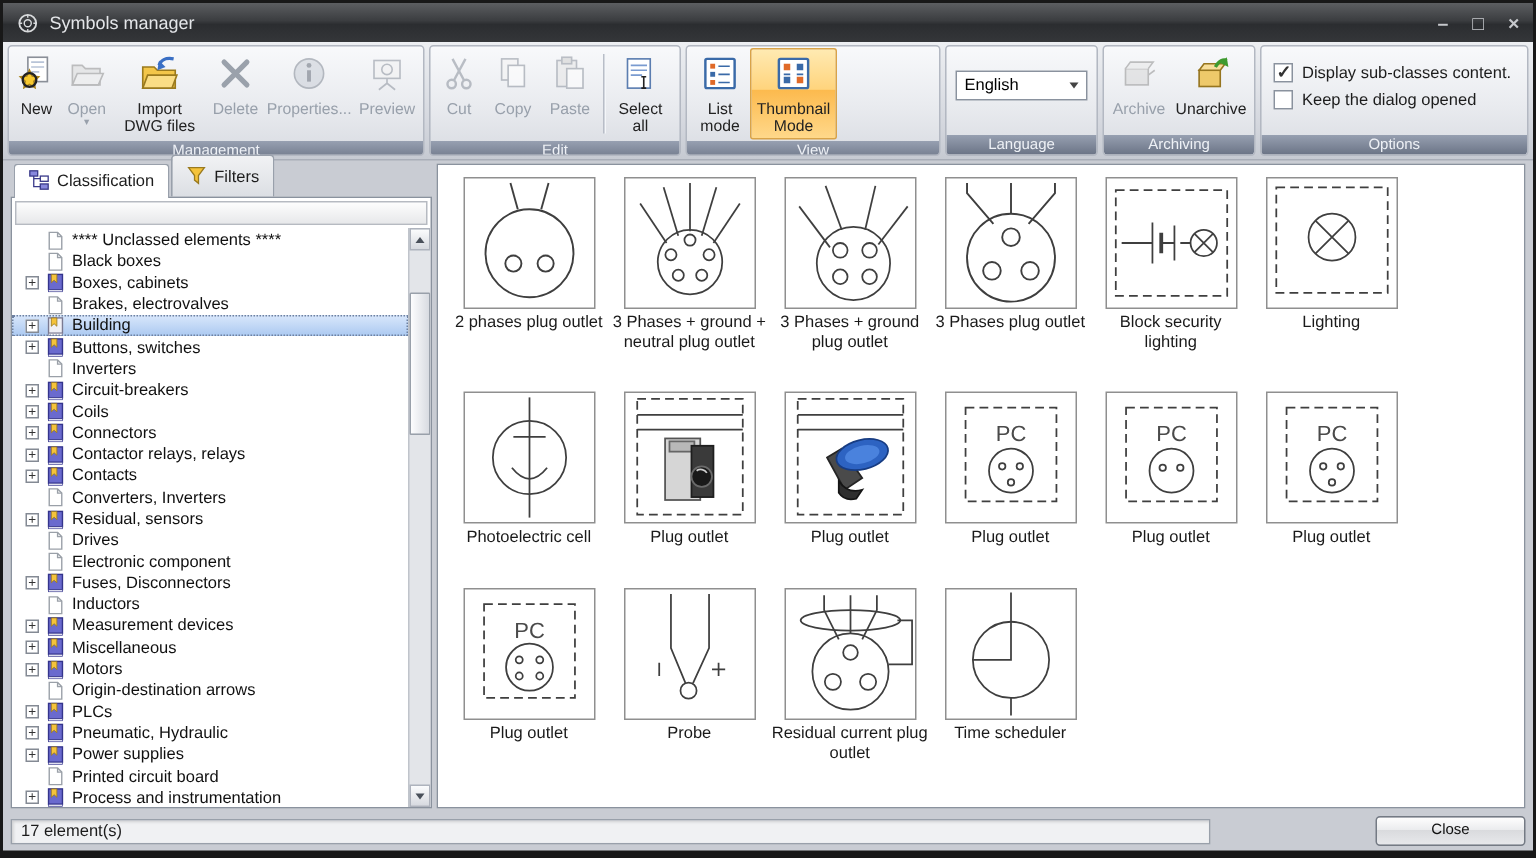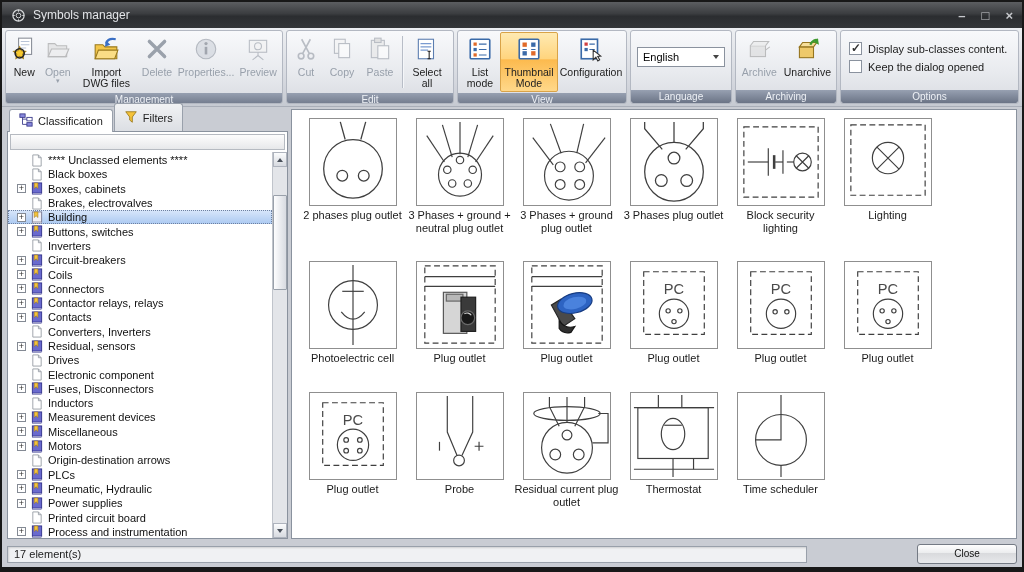--- a/index.html
+++ b/index.html
@@ -244,31 +244,20 @@
           <span><svg viewBox="0 0 24 24">
                 <rect x="3" y="3" width="18" height="18" rx="1" fill="#fff" stroke="#3a6aa8" stroke-width="1.5"></rect>
                 <rect x="6" y="6" width="4" height="4" fill="#e06a28"></rect>
                 <rect x="14" y="6" width="4" height="4" fill="#3a6aa8"></rect>
                 <path d="M6 12.5h4M14 12.5h4" stroke="#3a6aa8"></path>
                 <rect x="6" y="14" width="4" height="4" fill="#3a6aa8"></rect>
                 <rect x="14" y="14" width="4" height="4" fill="#e06a28"></rect>
               </svg></span>
           <span>Thumbnail Mode</span>
         </div>
-        <div class="rbtn" style="width:66px">
-          <span><svg viewBox="0 0 24 24">
-                <rect x="3" y="3" width="15" height="18" fill="#fff" stroke="#3a6aa8" stroke-width="1.5"></rect>
-                <rect x="6" y="6" width="3" height="3" fill="#d04040"></rect>
-                <path d="M10.5 7.5h5" stroke="#3a6aa8"></path>
-                <rect x="6" y="11" width="3" height="3" fill="#3a6aa8"></rect>
-                <path d="M10.5 12.5h5" stroke="#3a6aa8"></path>
-                <polygon points="14,13 14,22 16.5,19.5 18.3,23 20,22 18.2,18.8 21,18.5" fill="#fff" stroke="#333"></polygon>
-              </svg></span>
-          <span>Configuration</span>
-        </div>
       </div>
       <div class="rcaption">View</div>
     </div>
 
     <div class="rgroup" style="width:102px">
       <div class="rbuttons" style="justify-content:center">
         <div class="combo">
           <span>English</span>
           <span class="combo-arrow">
               <i></i>
@@ -874,36 +863,20 @@
                   <circle cx="56" cy="63" r="5.5"></circle>
                 </g>
               </svg>
             </div>
             <div class="thumb-label">Residual current plug outlet</div>
           </div>
           <div class="cell">
             <div class="thumb-box">
               <svg viewBox="0 0 88 88">
                 <g fill="none" stroke="#3f3f3f" stroke-width="1.2">
-                  <path d="M28 2v13M52 2v13"></path>
-                  <path d="M3 15h82"></path>
-                  <rect x="7" y="15" width="72" height="52"></rect>
-                  <ellipse cx="43" cy="42" rx="12" ry="16"></ellipse>
-                  <path d="M34 33h18"></path>
-                  <path d="M43 67v19M64 67v11"></path>
-                  <path d="M3 78h82"></path>
-                </g>
-              </svg>
-            </div>
-            <div class="thumb-label">Thermostat</div>
-          </div>
-          <div class="cell">
-            <div class="thumb-box">
-              <svg viewBox="0 0 88 88">
-                <g fill="none" stroke="#3f3f3f" stroke-width="1.2">
                   <path d="M44 2v20"></path>
                   <circle cx="44" cy="48" r="26"></circle>
                   <path d="M44 22v26H18"></path>
                   <path d="M44 74v12"></path>
                 </g>
               </svg>
             </div>
             <div class="thumb-label">Time scheduler</div>
           </div>
         </div>

